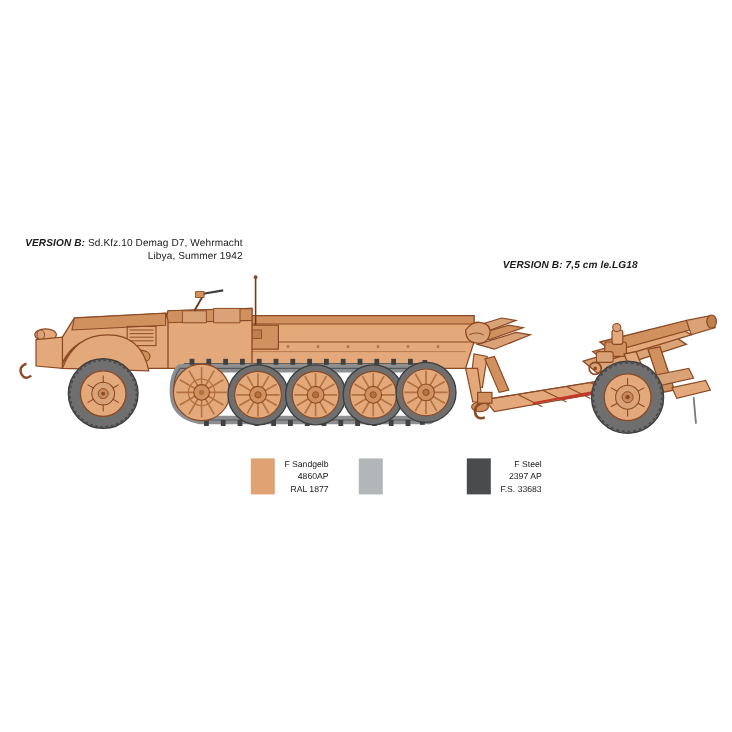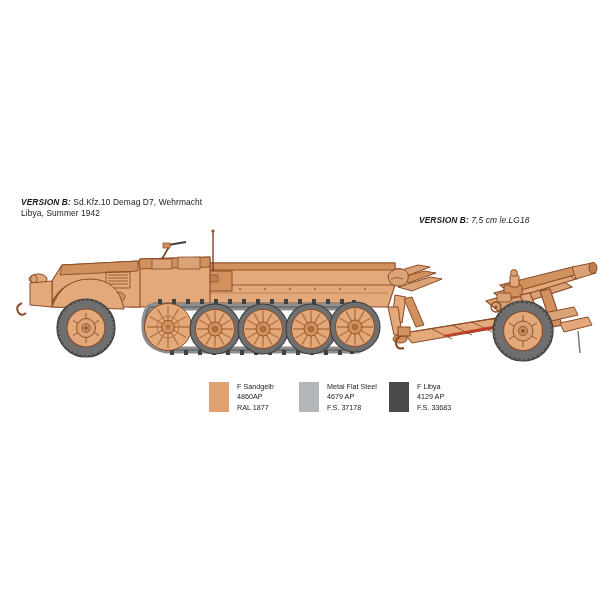--- a/index.html
+++ b/index.html
@@ -14,38 +14,39 @@
     font-family: "Liberation Sans", sans-serif;
     overflow: hidden;
   }
 
   .sheet {
     position: absolute;
     left: 0; top: 0;
     width: 610px;
     height: 610px;
     background: #ffffff;
+    text-align: right;
   }
 
   
   .caption {
     position: absolute;
     font-size: 8.4px;
     line-height: 11.3px;
     color: #1a1a1a;
     letter-spacing: 0.1px;
     white-space: nowrap;
   }
   .caption .ver {
     font-style: italic;
     font-weight: 600;
   }
   .caption .ver-line {
     font-style: italic;
-    font-weight: 400;
+    font-weight: 700;
   }
   #caption-vehicle { left: 21px; top: 197px; }
   #caption-gun { left: 419px; top: 215px; }
 
   
   #artwork {
     position: absolute;
     left: 0;
     top: 215px;
     width: 610px;
@@ -385,31 +386,26 @@
       <div class="swatch" style="background:#e0a173;"></div>
       <div class="legend-text">
         <div>F Sandgelb</div>
         <div>4860AP</div>
         <div>RAL 1877</div>
       </div>
     </div>
 
     <div class="legend-item">
       <div class="swatch" style="background:#b3b6b8;"></div>
-      <div class="legend-text">
-        <div>Metal Flat Steel</div>
-        <div>4679 AP</div>
-        <div>F.S. 37178</div>
-      </div>
     </div>
 
     <div class="legend-item">
       <div class="swatch" style="background:#494b4d;"></div>
       <div class="legend-text">
-        <div>F Libya</div>
-        <div>4129 AP</div>
+        <div>F Steel</div>
+        <div>2397 AP</div>
         <div>F.S. 33683</div>
       </div>
     </div>
 
   </div>
 
 </div>
 
 </body></html>

